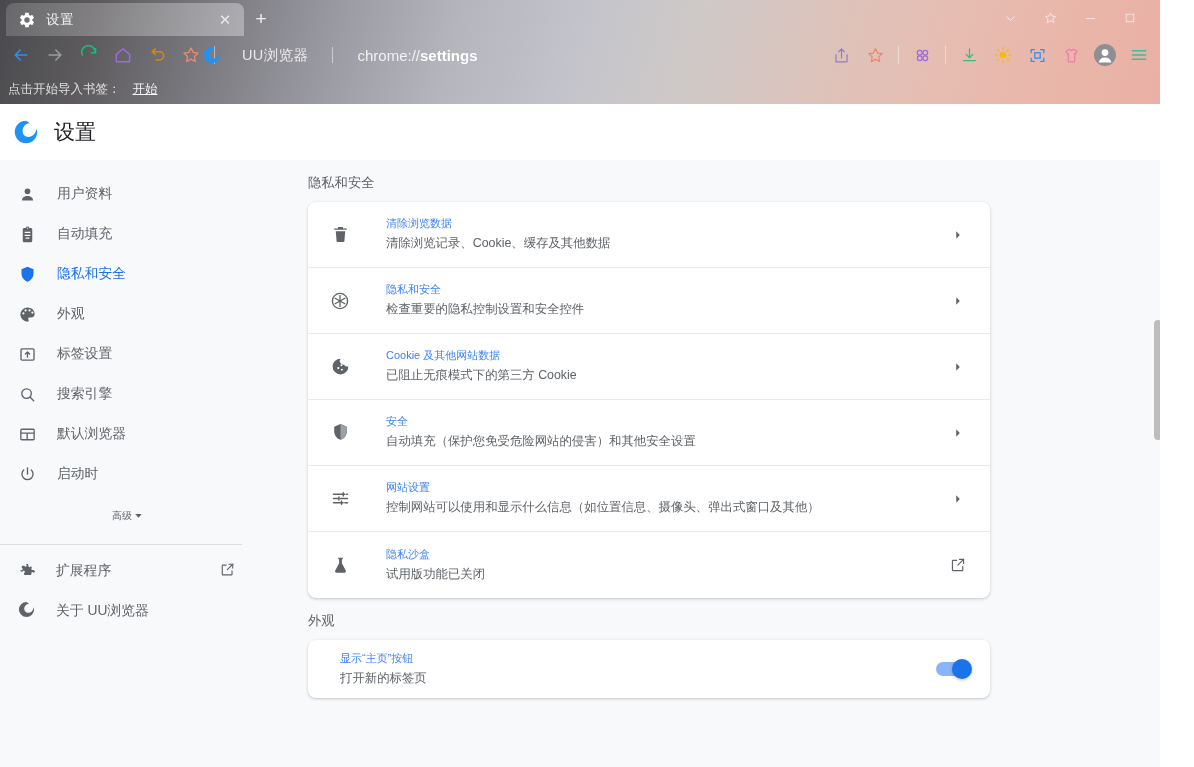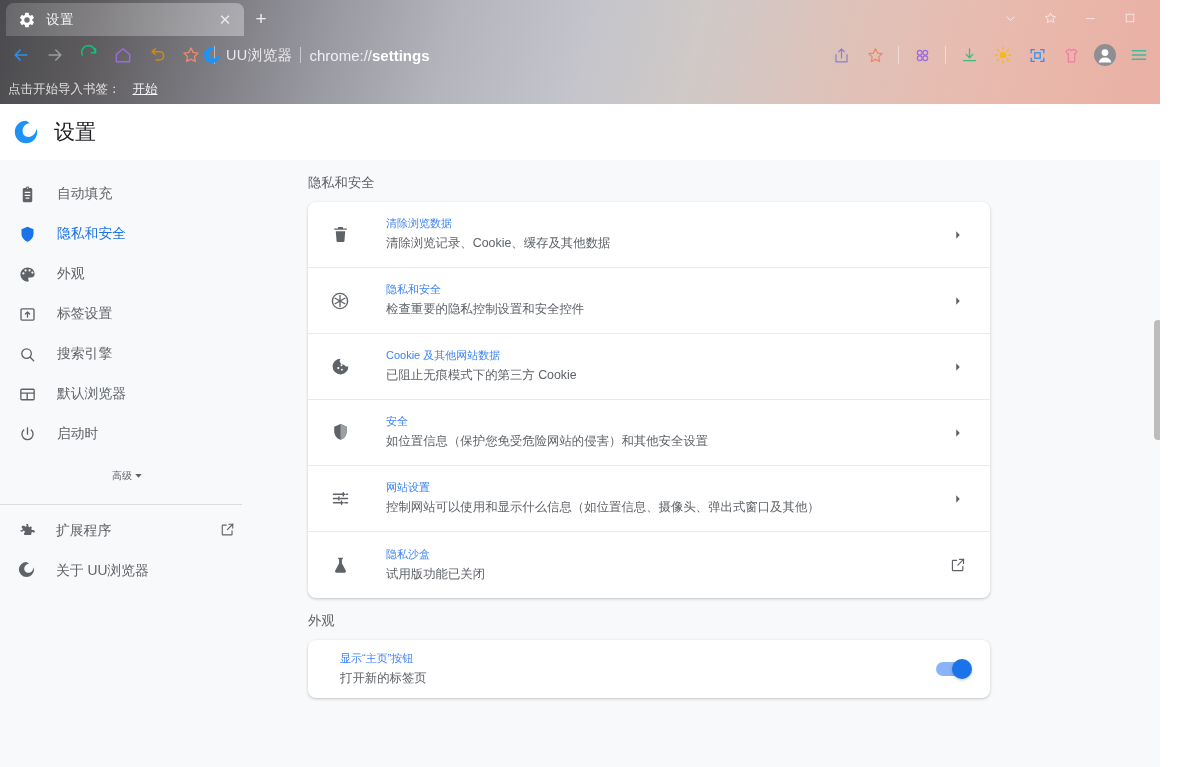--- a/index.html
+++ b/index.html
@@ -53,21 +53,21 @@
   }
   .wc.close { width: 44px; }
 
   
   .tb-left { position:absolute; left: 4px; top: 0; height: 38px; display:flex; align-items:center; }
   .tb-btn { width: 34px; height: 34px; display:flex; align-items:center; justify-content:center; border-radius:6px; }
   .tb-sep { width:1px; height:18px; background: rgba(255,255,255,.45); margin: 0 6px; }
 
   .omnibox {
     position:absolute; left: 202px; top: 0; height: 38px;
-    display:flex; align-items:center; gap: 4px;
+    display:flex; align-items:center; gap: 20px;
   }
   .ob-logo { width: 20px; height: 20px; }
   .ob-brand { color: rgba(255,255,255,.82); font-size: 14.5px; letter-spacing:.4px; }
   .ob-div { width:1px; height:16px; background: rgba(255,255,255,.5); margin: 0 4px; }
   .ob-url { font-size: 15px; color: rgba(255,255,255,.85); }
   .ob-url b { color:#ffffff; font-weight: 700; }
 
   .tb-right { position:absolute; right: 4px; top: 0; height: 38px; display:flex; align-items:center; }
 
   
@@ -363,20 +363,29 @@
       </span>
       <span class="sb-caret"></span>
       <span class="sb-ph">在设置中搜索</span>
     </div>
 
     <div class="scroller">
       <div class="content-inner">
 
         <div class="sidebar">
 
+          <div class="nav-item">
+            <span class="ni-icon">
+              <svg viewBox="0 0 24 24" width="19" height="19" fill="#5f6368">
+                  <circle cx="12" cy="8" r="3.6"></circle>
+                  <path d="M5 19.5c0-3.6 3.1-5.6 7-5.6s7 2 7 5.6z"></path>
+                </svg>
+            </span>
+            <span>用户资料</span>
+          </div>
 
           <div class="nav-item">
             <span class="ni-icon">
               <svg viewBox="0 0 24 24" width="19" height="19" fill="#5f6368">
                   <path d="M16 3.8h-1.6a2.5 2.5 0 00-4.8 0H8c-1.1 0-2 .9-2 2v14c0 1.1.9 2 2 2h8c1.1 0 2-.9 2-2v-14c0-1.1-.9-2-2-2zM12 3a.9.9 0 110 1.8.9.9 0 010-1.8zm2.4 14.4H9.6v-1.6h4.8zm1.2-3.6H8.4v-1.6h7.2zm0-3.6H8.4V8.6h7.2z"></path>
                 </svg>
             </span>
             <span>自动填充</span>
           </div>
 
@@ -538,21 +547,21 @@
 
             <div class="row">
               <span class="row-icon">
                 <svg viewBox="0 0 24 24" width="21" height="21" fill="#5f6368">
                     <path d="M12 2.4L4.8 5.4v5.2c0 4.5 3.1 8.7 7.2 9.8 4.1-1.1 7.2-5.3 7.2-9.8V5.4z"></path>
                     <path d="M12 2.4v18c4.1-1.1 7.2-5.3 7.2-9.8V5.4z" fill="#9aa0a6"></path>
                   </svg>
               </span>
               <span class="row-text">
                 <div class="row-title">安全</div>
-                <div class="row-sub">如位置信息（保护您免受危险网站的侵害）和其他安全设置</div>
+                <div class="row-sub">自动填充（保护您免受危险网站的侵害）和其他安全设置</div>
               </span>
               <span class="row-end">
                 <svg viewBox="0 0 24 24" width="12" height="12" fill="#5f6368">
                     <path d="M8.5 4.5l7 7.5-7 7.5z"></path>
                   </svg>
               </span>
             </div>
 
             <div class="row">
               <span class="row-icon">

